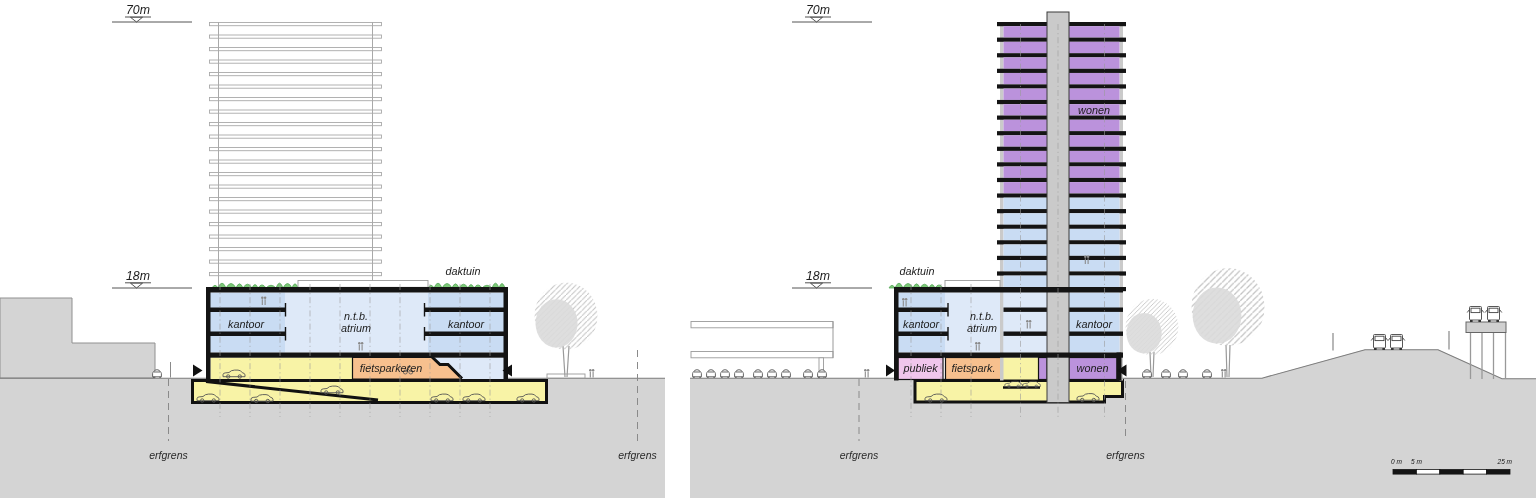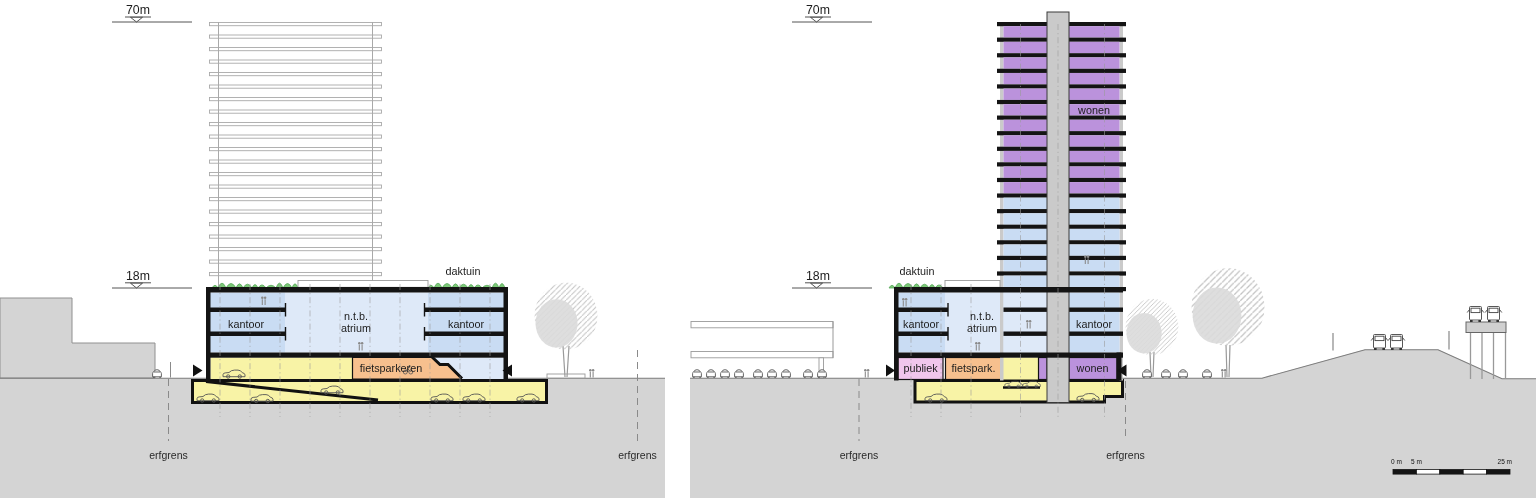--- a/index.html
+++ b/index.html
@@ -1,16 +1,16 @@
 <!DOCTYPE html>
 <html><head>
 <meta charset="utf-8">
 <style>
   html,body{margin:0;padding:0;background:#ffffff;}
-  .stage{position:relative;width:1536px;height:498px;background:#ffffff;overflow:hidden;}
+  .stage{position:relative;width:1536px;height:498px;background:#ffffff;overflow:hidden;font-style:italic;}
   svg text{font-family:"Liberation Sans","DejaVu Sans",sans-serif;fill:#1c1c1c;}
   .lbl{font-size:10.8px;text-anchor:middle;}
   .datum{font-size:12.3px;}
   .erf{font-size:10.5px;text-anchor:middle;fill:#2a2a2a;}
   .tiny{font-size:6.5px;fill:#111;}
   .gridline{stroke:#9a9a9a;stroke-width:0.8;stroke-dasharray:6 3 1.2 3;opacity:0.75;fill:none;}
   .dash{stroke:#8a8a8a;stroke-width:1;stroke-dasharray:7 5;fill:none;}
   .slab{fill:#141414;}
   .datline{stroke:#555;stroke-width:1;fill:none;}
   .streetline{stroke:#7d7d7d;stroke-width:1.1;fill:none;}

